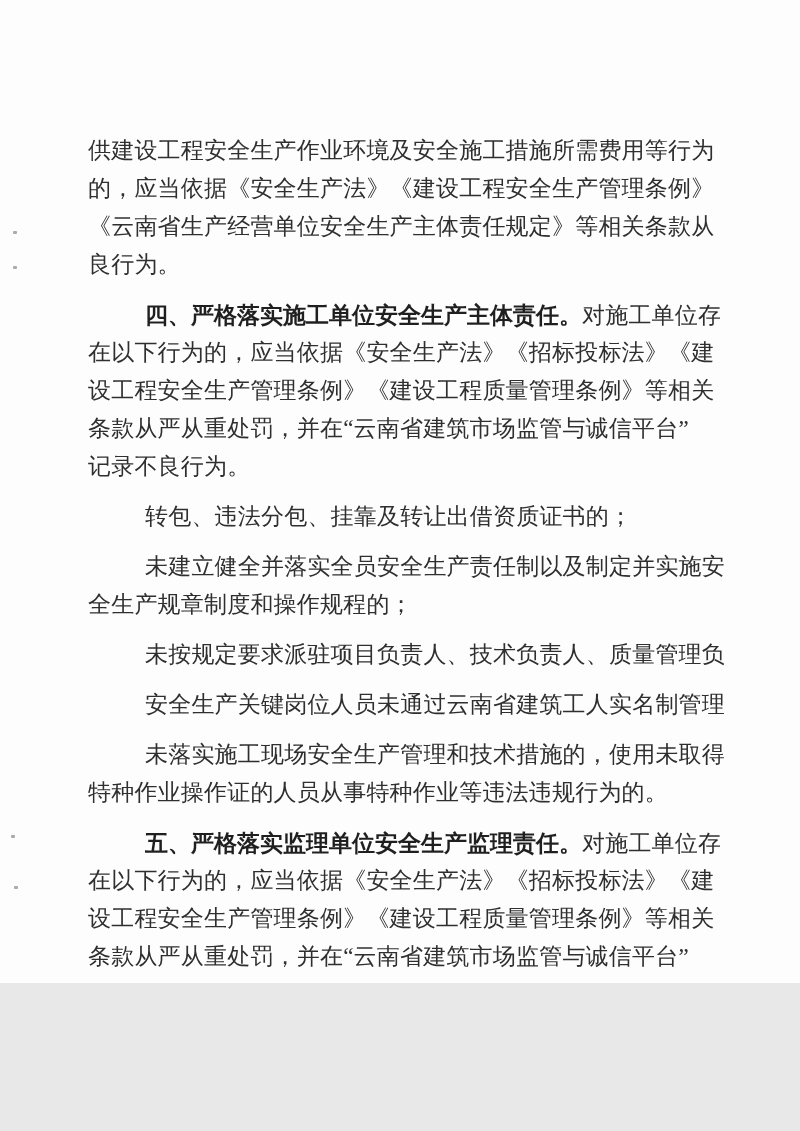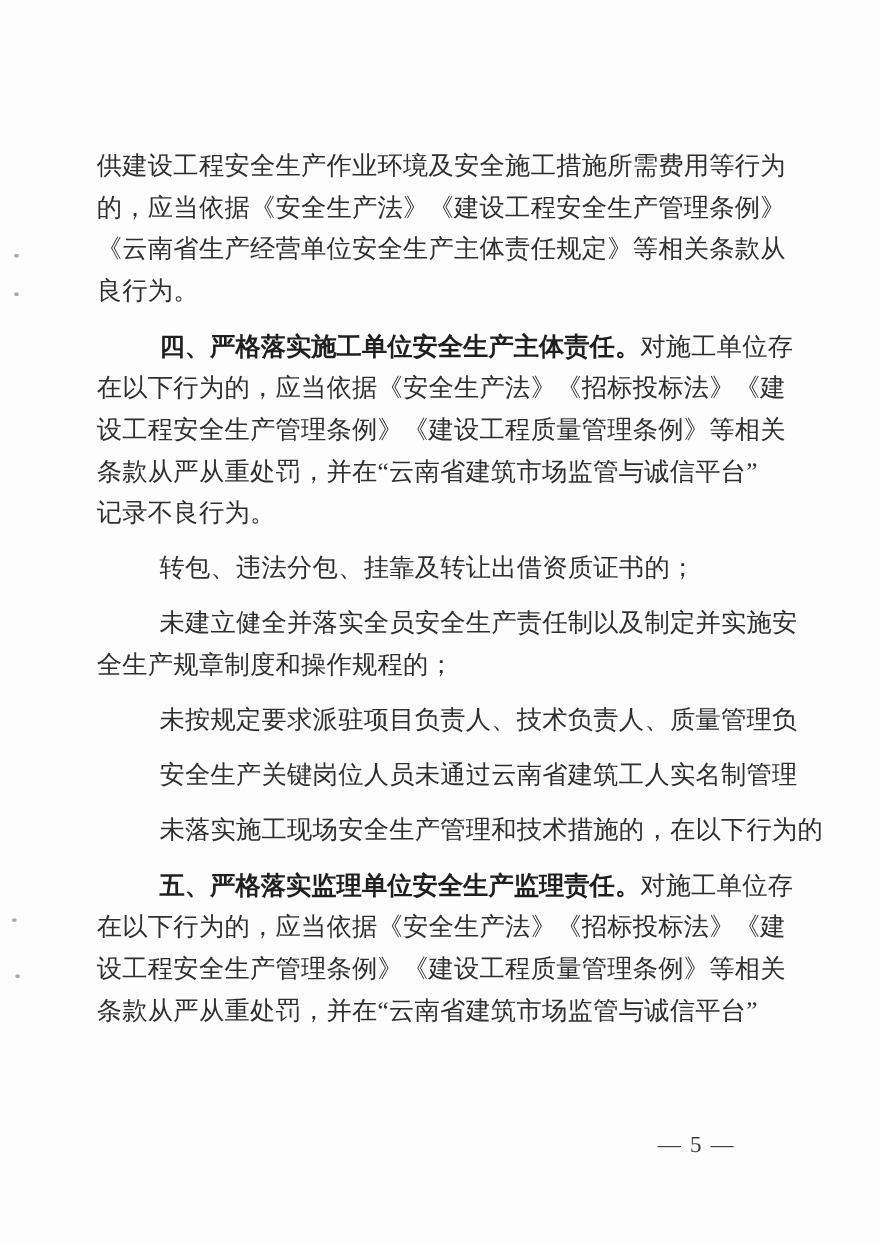--- a/index.html
+++ b/index.html
@@ -3,21 +3,21 @@
 <meta charset="utf-8">
 <style>
   html, body {
     margin: 0;
     padding: 0;
     background: #e8e8e8;
   }
   .page {
     position: relative;
     width: 800px;
-    height: 1131px;
+    height: 983px;
     background: var(--paper, #fdfdfd);
     overflow: hidden;
   }
   .doc-body {
     position: absolute;
     left: 88px;
     top: 132px;
     width: 640px;
   }
   .doc-line {
@@ -71,21 +71,22 @@
       <div class="doc-line indent"><span class="run bold">四、严格落实施工单位安全生产主体责任。</span><span class="run">对施工单位存</span></div>
       <div class="doc-line"><span class="run">在以下行为的，应当依据《安全生产法》《招标投标法》《建</span></div>
       <div class="doc-line"><span class="run">设工程安全生产管理条例》《建设工程质量管理条例》等相关</span></div>
       <div class="doc-line"><span class="run">条款从严从重处罚，并在“云南省建筑市场监管与诚信平台”</span></div>
       <div class="doc-line"><span class="run">记录不良行为。</span></div>
       <div class="doc-line indent"><span class="run">转包、违法分包、挂靠及转让出借资质证书的；</span></div>
       <div class="doc-line indent"><span class="run">未建立健全并落实全员安全生产责任制以及制定并实施安</span></div>
       <div class="doc-line"><span class="run">全生产规章制度和操作规程的；</span></div>
       <div class="doc-line indent"><span class="run">未按规定要求派驻项目负责人、技术负责人、质量管理负</span></div>
       <div class="doc-line indent"><span class="run">安全生产关键岗位人员未通过云南省建筑工人实名制管理</span></div>
-      <div class="doc-line indent"><span class="run">未落实施工现场安全生产管理和技术措施的，在以下行为的</span></div>
+      <div class="doc-line indent"><span class="run">未落实施工现场安全生产管理和技术措施的，使用未取得</span></div>
+      <div class="doc-line"><span class="run">特种作业操作证的人员从事特种作业等违法违规行为的。</span></div>
       <div class="doc-line indent"><span class="run bold">五、严格落实监理单位安全生产监理责任。</span><span class="run">对施工单位存</span></div>
       <div class="doc-line"><span class="run">在以下行为的，应当依据《安全生产法》《招标投标法》《建</span></div>
       <div class="doc-line"><span class="run">设工程安全生产管理条例》《建设工程质量管理条例》等相关</span></div>
       <div class="doc-line"><span class="run">条款从严从重处罚，并在“云南省建筑市场监管与诚信平台”</span></div>
     </div>
   <div class="footer">— 5 —</div>
   <div id="specks">
       <div class="speck" style="left: 13px; top: 231px;"></div>
       <div class="speck" style="left: 13px; top: 266px;"></div>
       <div class="speck" style="left: 11px; top: 835px;"></div>

